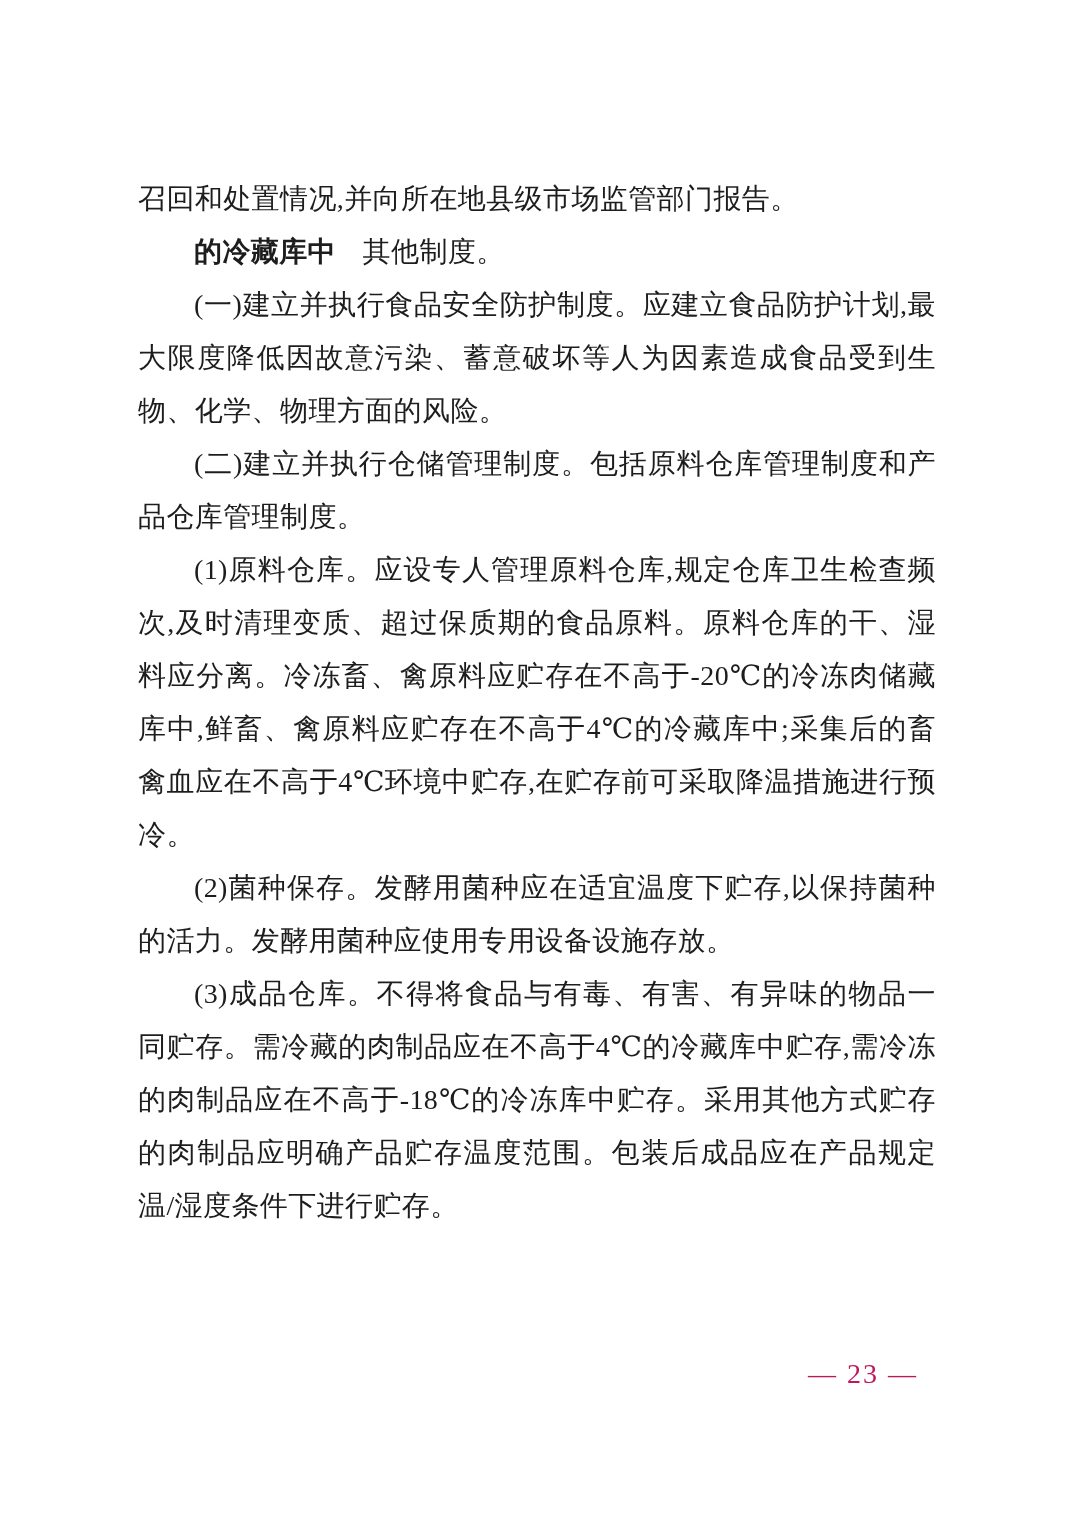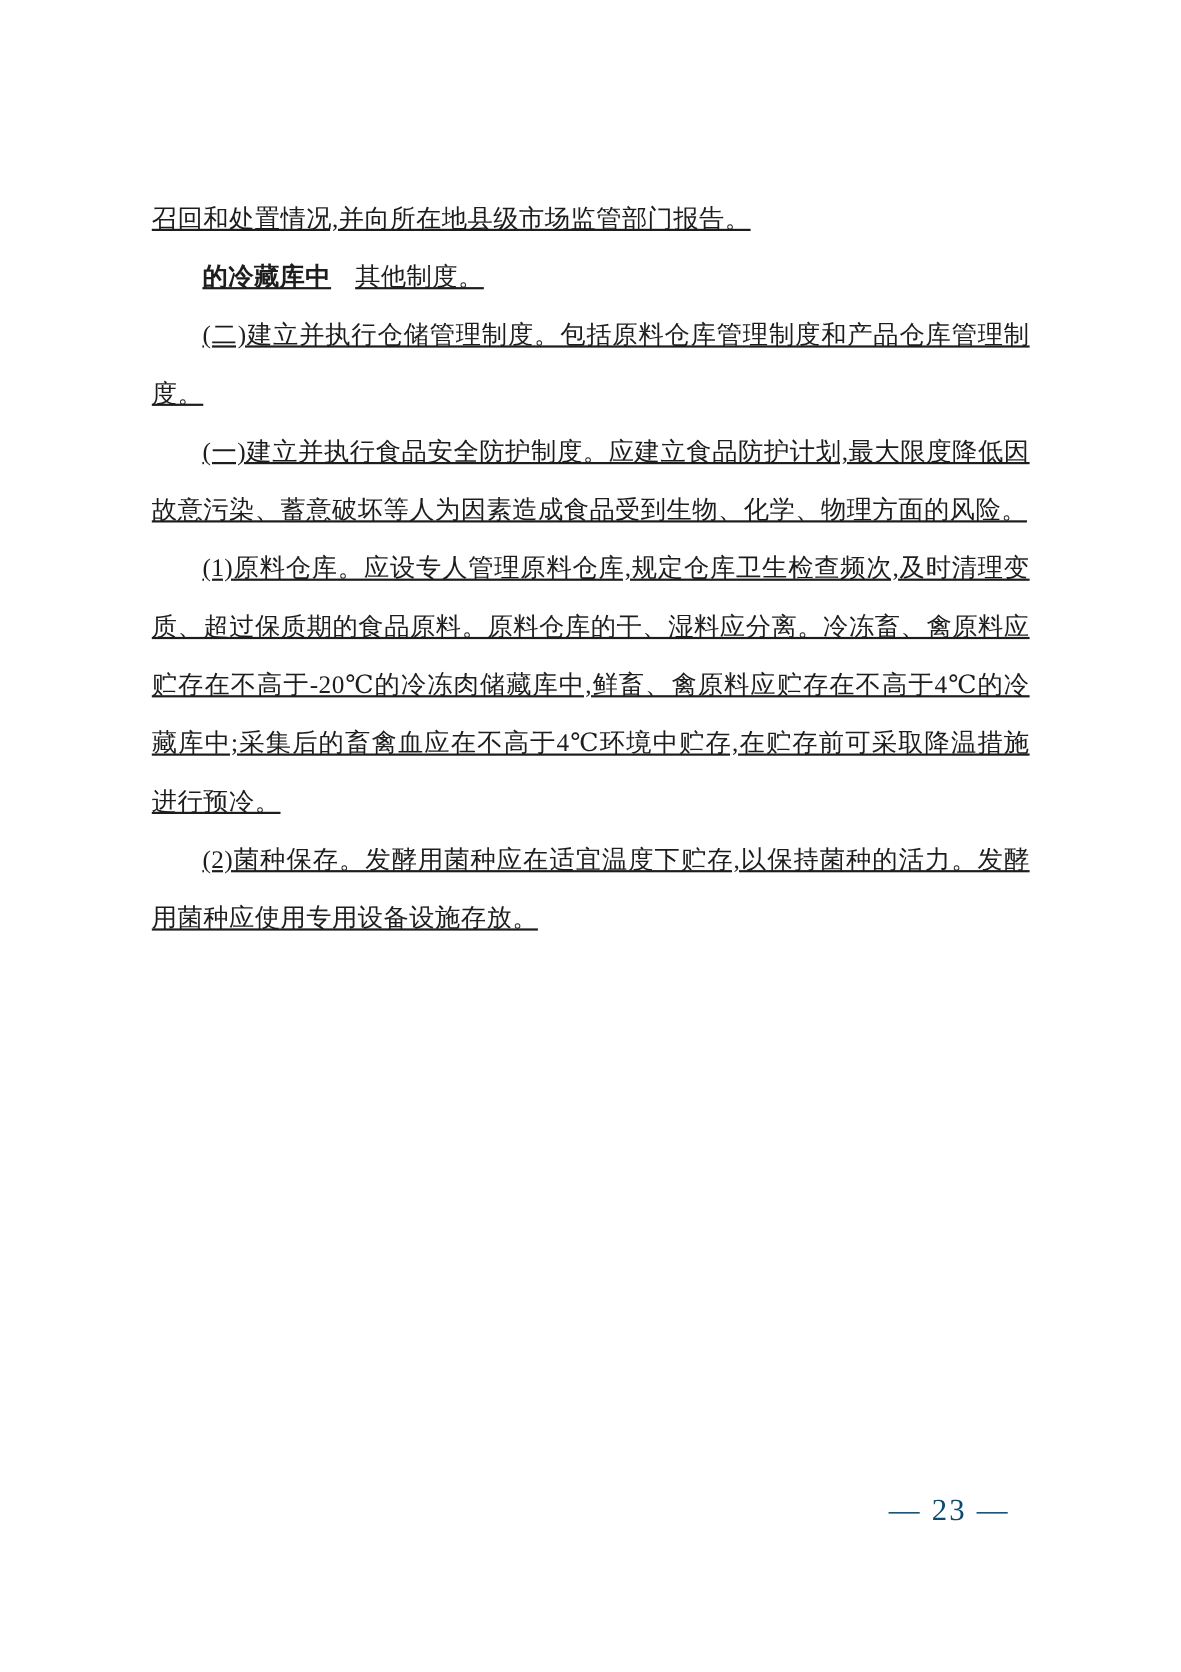--- a/index.html
+++ b/index.html
@@ -16,65 +16,65 @@
     color: #1d1d1d;
   }
   .page-content {
     position: absolute;
     left: 138px;
     top: 172px;
     width: 798px;
   }
   .para {
     margin: 0;
-    font-size: 23px;
+    font-size: 28px;
     line-height: 53px;
     text-align: justify;
     text-justify: inter-character;
     text-align-last: left;
     text-indent: 2em;
     letter-spacing: 0.4px;
-    text-decoration: underline;
   }
   .para.no-indent {
     text-indent: 0;
   }
   .article-number {
     font-family: "Liberation Sans", "DejaVu Sans", sans-serif;
     font-weight: 700;
     margin-right: 0.95em;
   }
   .page-footer {
     position: absolute;
     top: 1358px;
     right: 156px;
     font-size: 28px;
     line-height: 32px;
     letter-spacing: 2px;
-    color: #0c4a6e;
+    color: #be185d;
   }
 </style>
 </head>
 <body>
 
 <div class="page-content">
 
   <p class="para no-indent">召回和处置情况,并向所在地县级市场监管部门报告。</p>
 
   <p class="para">
     <span class="article-number">的冷藏库中</span><span>其他制度。</span>
   </p>
 
+  <p class="para">(一)建立并执行食品安全防护制度。应建立食品防护计划,最大限度降低因故意污染、蓄意破坏等人为因素造成食品受到生物、化学、物理方面的风险。</p>
+
   <p class="para">(二)建立并执行仓储管理制度。包括原料仓库管理制度和产品仓库管理制度。</p>
-
-  <p class="para">(一)建立并执行食品安全防护制度。应建立食品防护计划,最大限度降低因故意污染、蓄意破坏等人为因素造成食品受到生物、化学、物理方面的风险。</p>
 
   <p class="para">(1)原料仓库。应设专人管理原料仓库,规定仓库卫生检查频次,及时清理变质、超过保质期的食品原料。原料仓库的干、湿料应分离。冷冻畜、禽原料应贮存在不高于-20℃的冷冻肉储藏库中,鲜畜、禽原料应贮存在不高于4℃的冷藏库中;采集后的畜禽血应在不高于4℃环境中贮存,在贮存前可采取降温措施进行预冷。</p>
 
   <p class="para">(2)菌种保存。发酵用菌种应在适宜温度下贮存,以保持菌种的活力。发酵用菌种应使用专用设备设施存放。</p>
 
+  <p class="para">(3)成品仓库。不得将食品与有毒、有害、有异味的物品一同贮存。需冷藏的肉制品应在不高于4℃的冷藏库中贮存,需冷冻的肉制品应在不高于-18℃的冷冻库中贮存。采用其他方式贮存的肉制品应明确产品贮存温度范围。包装后成品应在产品规定温/湿度条件下进行贮存。</p>
 
 
 </div>
 
 <div class="page-footer">
   <span>— 23 —</span>
 </div>
 
 </body></html>

